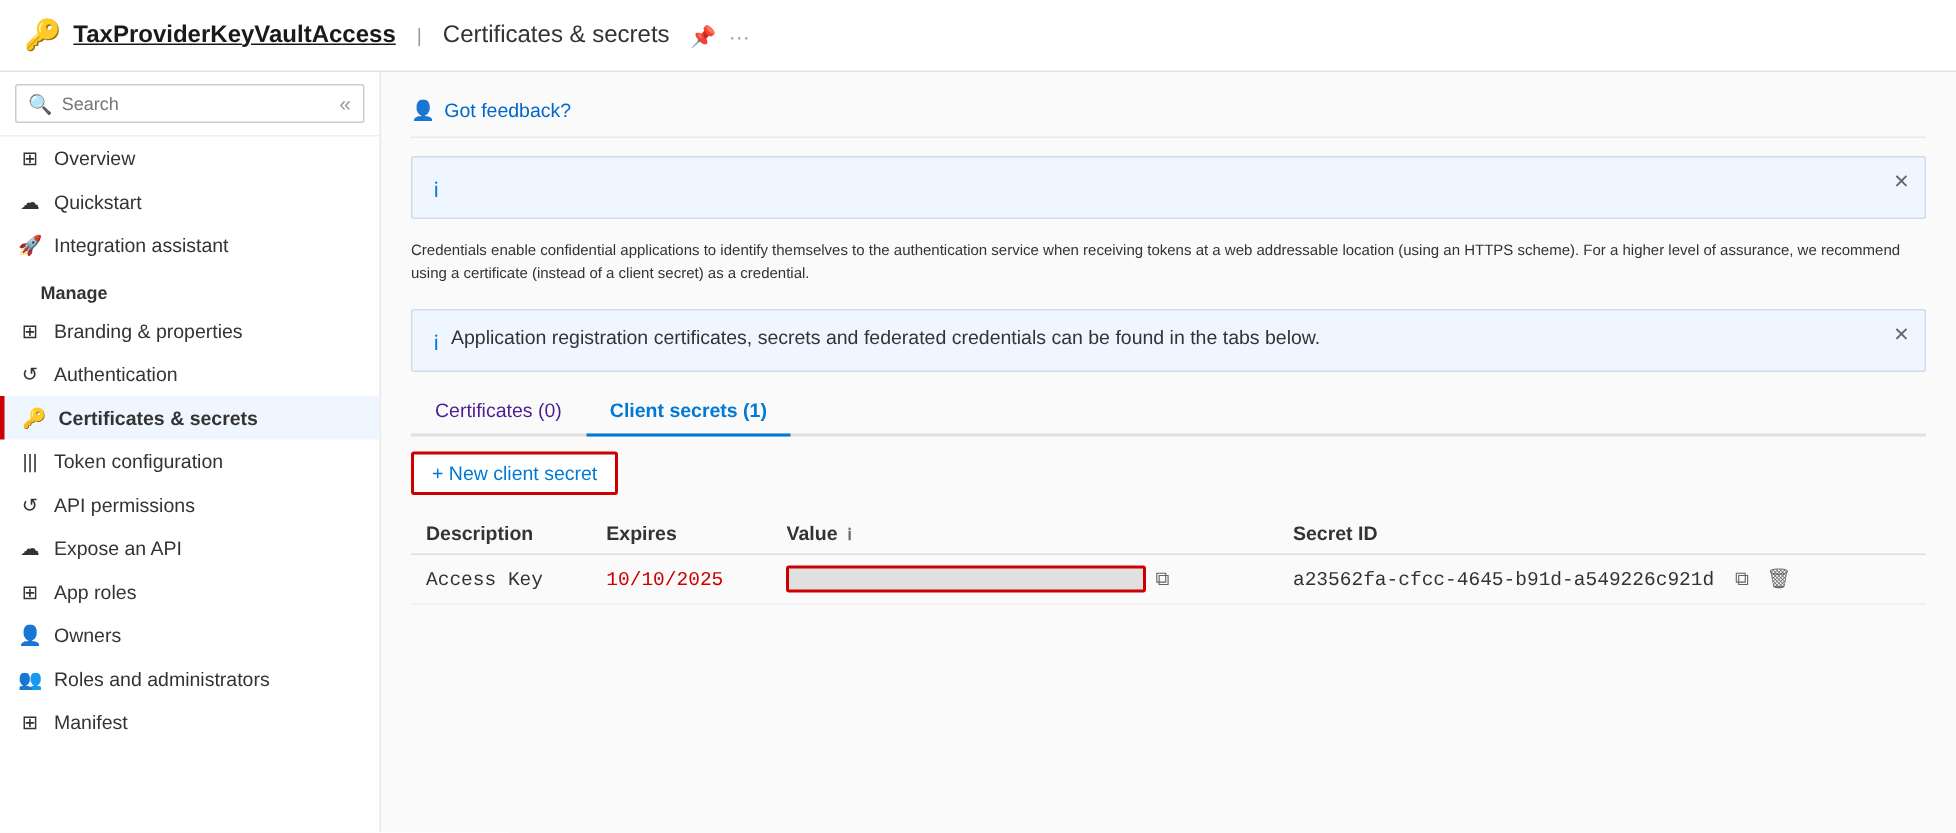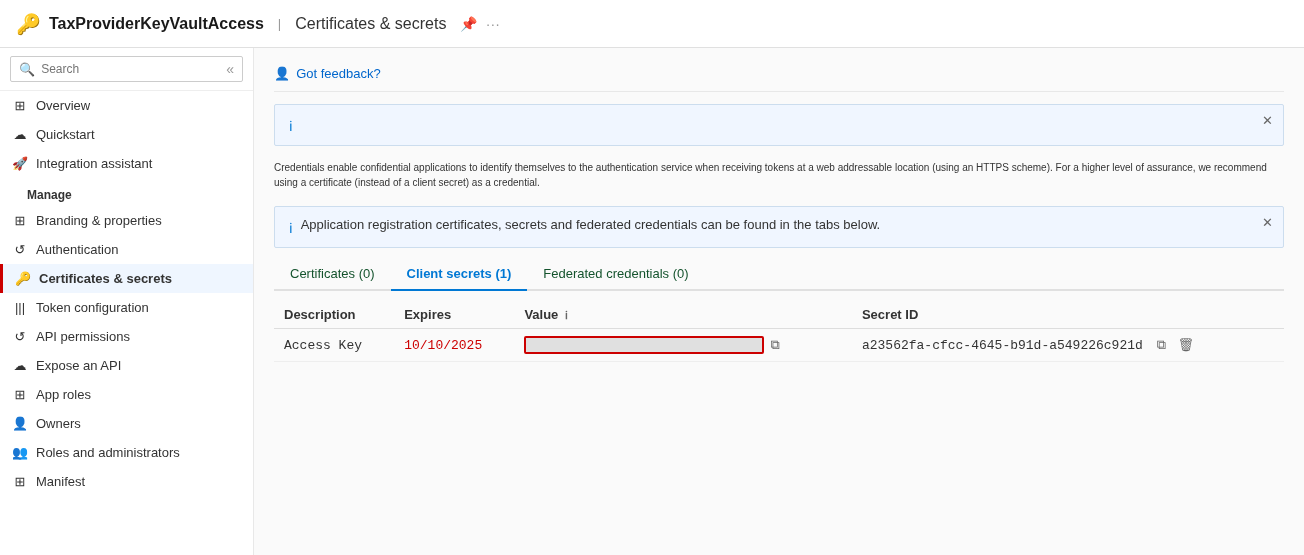--- a/index.html
+++ b/index.html
@@ -1,21 +1,21 @@
 <!DOCTYPE html>
 <html><head>
   <meta charset="utf-8">
   <style>
     * { box-sizing: border-box; margin: 0; padding: 0; }
     body { font-family: 'Segoe UI', sans-serif; font-size: 13px; color: #333; background: #fff; display: flex; flex-direction: column; height: 555px; overflow: hidden; }
 
     
     .header { display: flex; align-items: center; padding: 8px 16px; border-bottom: 1px solid #e0e0e0; background: #fff; gap: 8px; min-height: 48px; }
     .header-icon { color: #f0b400; font-size: 20px; }
-    .header-title { font-size: 16px; font-weight: 600; color: #1a1a1a; }
+    .header-title { font-size: 16px; font-weight: 600; color: #1a1a1a; text-decoration: underline; }
     .header-separator { color: #999; margin: 0 6px; }
     .header-subtitle { font-size: 16px; color: #333; }
     .header-pin { color: #999; cursor: pointer; margin-left: 6px; font-size: 14px; }
     .header-ellipsis { color: #999; cursor: pointer; font-size: 14px; }
 
     
     .main-layout { display: flex; flex: 1; overflow: hidden; }
 
     
     .sidebar { width: 254px; min-width: 254px; background: #fff; border-right: 1px solid #e8e8e8; display: flex; flex-direction: column; overflow-y: auto; }
@@ -37,21 +37,21 @@
     .feedback-bar { display: flex; align-items: center; gap: 6px; padding: 6px 0 10px 0; color: #0066cc; font-size: 13px; border-bottom: 1px solid #e8e8e8; margin-bottom: 12px; cursor: pointer; }
 
     .info-banner { background: #f0f6ff; border: 1px solid #cde; border-radius: 2px; padding: 10px 14px; display: flex; align-items: flex-start; gap: 8px; margin-bottom: 10px; position: relative; }
     .info-banner .info-icon { color: #0078d4; font-size: 14px; margin-top: 1px; flex-shrink: 0; }
     .info-banner .close-x { position: absolute; right: 10px; top: 8px; cursor: pointer; color: #666; font-size: 13px; }
 
     .desc-text { font-size: 10px; color: #333; line-height: 1.5; margin-bottom: 12px; padding: 4px 0; }
 
     
     .tabs-row { display: flex; gap: 0; border-bottom: 2px solid #e0e0e0; margin-bottom: 10px; }
-    .tab { padding: 8px 16px; cursor: pointer; font-size: 13px; color: #14532d; border-bottom: 2px solid transparent; margin-bottom: -2px; }
+    .tab { padding: 8px 16px; cursor: pointer; font-size: 13px; color: #4c1d95; border-bottom: 2px solid transparent; margin-bottom: -2px; }
     .tab.active { color: #0078d4; border-bottom: 2px solid #0078d4; font-weight: 600; }
 
     .tab-desc { font-size: 12.5px; color: #333; margin-bottom: 12px; }
 
     
     .new-secret-btn { display: inline-flex; align-items: center; gap: 5px; border: 2px solid #c00; padding: 5px 12px; font-size: 13px; color: #0078d4; cursor: pointer; background: #fff; border-radius: 2px; margin-bottom: 12px; font-weight: 500; }
 
     
     .secrets-table { width: 100%; border-collapse: collapse; }
     .secrets-table th { text-align: left; font-weight: 700; font-size: 13px; padding: 6px 10px; border-bottom: 1px solid #ddd; color: #333; margin-top: 28px; }
@@ -170,26 +170,26 @@
       <div class="info-banner">
         <span class="info-icon">ℹ</span>
         <span>Application registration certificates, secrets and federated credentials can be found in the tabs below.</span>
         <span class="close-x">✕</span>
       </div>
 
       
       <div class="tabs-row">
         <div class="tab">Certificates (0)</div>
         <div class="tab active">Client secrets (1)</div>
-        <div class="tab">Federated credentials (0)</div>
-      </div>
-
-      
-
-      
+      </div>
+
+      
+
+      
+      <button class="new-secret-btn">+ New client secret</button>
 
       
       <table class="secrets-table">
         <thead>
           <tr>
             <th>Description</th>
             <th>Expires</th>
             <th>Value <span class="info-small">ℹ</span></th>
             <th>Secret ID</th>
           </tr>

